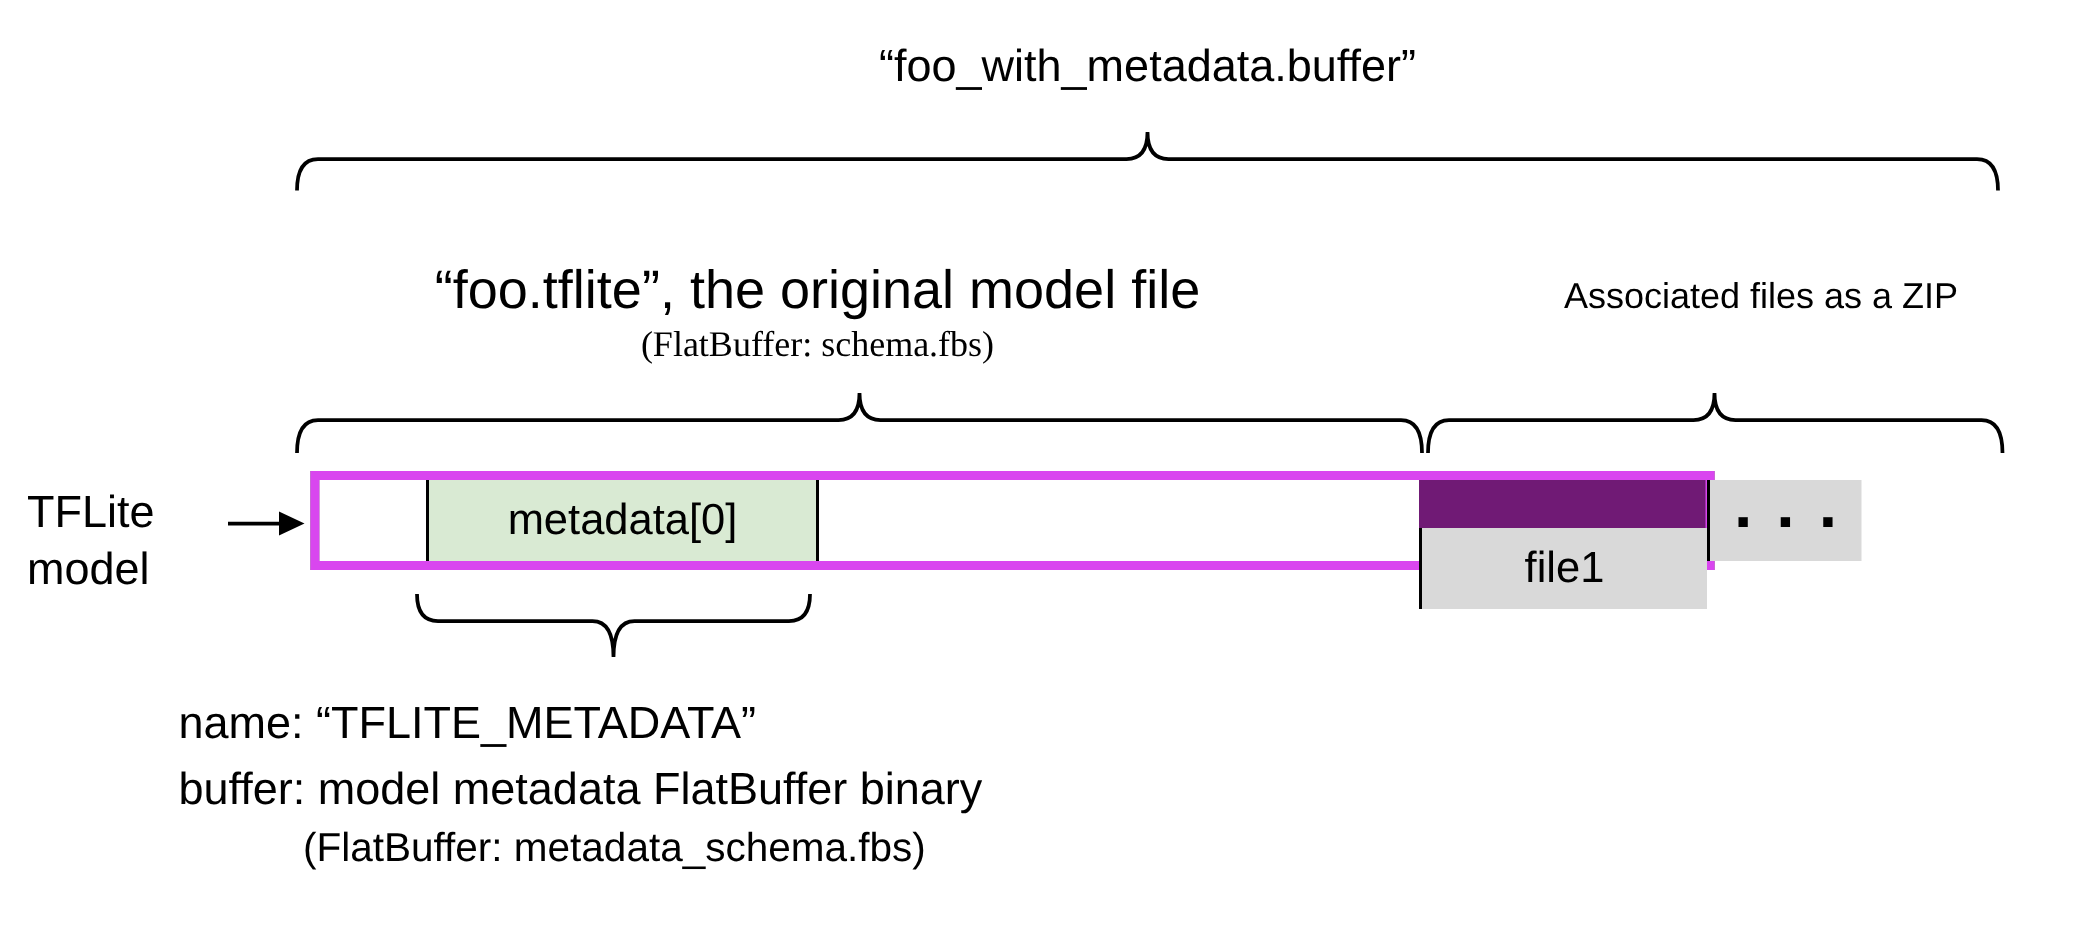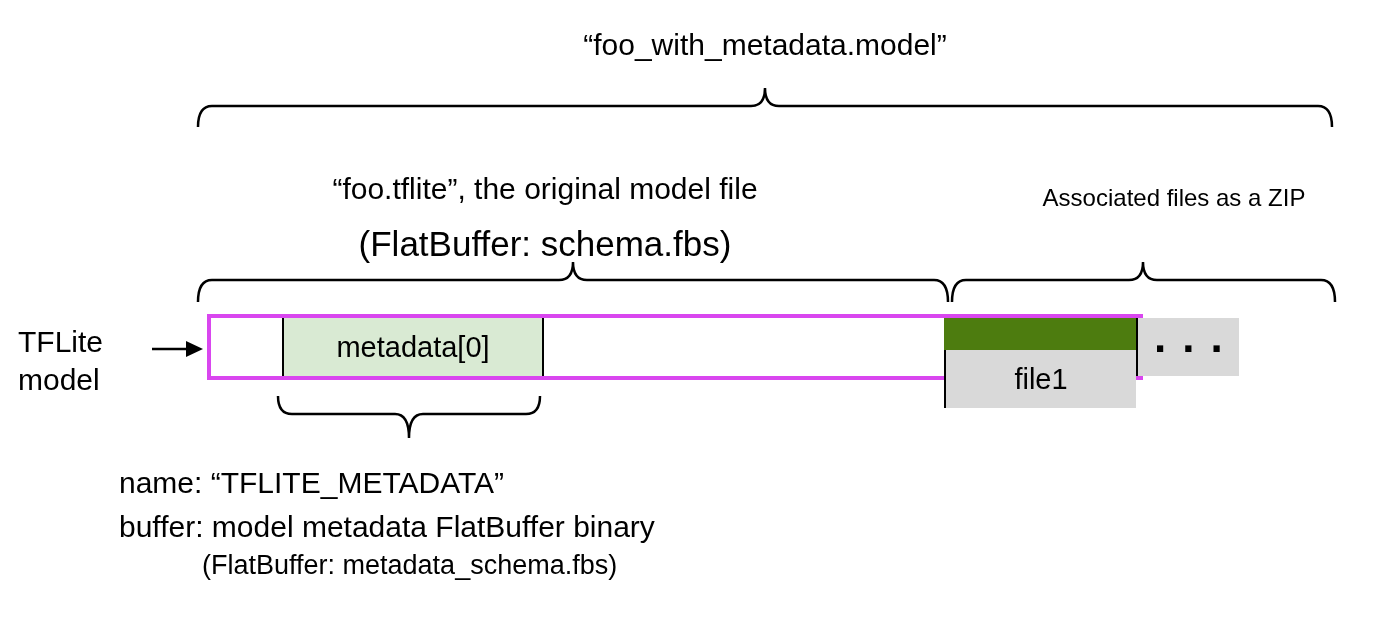--- a/index.html
+++ b/index.html
@@ -21,37 +21,37 @@
   .abs { position: absolute; }
   .center { text-align: center; }
 
   .title {
     left: 400px; top: 28px; width: 730px;
     font-size: 30px; line-height: 1.1;
   }
   .model-label {
     left: 170px; top: 171px; width: 750px;
   }
-  .model-label .line1 { font-size: 30px; line-height: 1.2; }
-  .model-label .line2 { font-size: 35px; line-height: 1.15; margin-top: 17px; }
+  .model-label .line1 { font-size: 36px; line-height: 1.2; }
+  .model-label .line2 { font-size: 24px; line-height: 1.15; margin-top: 3px; font-family: Liberation Serif, serif; }
   .zip-label {
     left: 974px; top: 184px; width: 400px;
     font-size: 24px; line-height: 1.2;
   }
   .tflite-label {
     left: 18px; top: 323px;
     font-size: 30px; line-height: 1.25;
   }
 
   .bar {
     left: 207px; top: 314px; width: 936px; height: 66px;
-    border: 4px solid #d946ef;
+    border: 6px solid #d946ef;
     box-sizing: border-box;
     display: flex;
-    background: #4d7c0f;
+    background: #701a75;
   }
   .seg {
     height: 100%;
     box-sizing: border-box;
     display: flex;
     align-items: center;
     justify-content: center;
     font-size: 29px;
   }
   .seg + .seg { border-left: 2px solid #000000; }
@@ -95,21 +95,21 @@
     <path class="stroke" d="M 198 127 Q 198 106 212 106 L 751 106 Q 765 106 765 88 Q 765 106 779 106 L 1318 106 Q 1332 106 1332 127"></path>
     <path class="stroke" d="M 198 302 Q 198 280 212 280 L 559 280 Q 573 280 573 262 Q 573 280 587 280 L 934 280 Q 948 280 948 302"></path>
     <path class="stroke" d="M 952 302 Q 952 280 966 280 L 1129 280 Q 1143 280 1143 262 Q 1143 280 1157 280 L 1321 280 Q 1335 280 1335 302"></path>
     <path class="stroke" d="M 278 396 Q 278 414 292 414 L 395 414 Q 409 414 409 438 Q 409 414 423 414 L 526 414 Q 540 414 540 396"></path>
     <g>
       <line class="stroke" x1="152" y1="349" x2="190" y2="349" stroke-width="3"></line>
       <polygon points="203,349 186,341 186,357" fill="#000000"></polygon>
     </g>
   </svg>
 
-  <div class="abs title center">“foo_with_metadata.model”</div>
+  <div class="abs title center">“foo_with_metadata.buffer”</div>
 
   <div class="abs model-label center">
     <div class="line1">“foo.tflite”, the original model file</div>
     <div class="line2">(FlatBuffer: schema.fbs)</div>
   </div>
   <div class="abs zip-label center">Associated files as a ZIP</div>
 
   <div class="abs tflite-label">
     <div>TFLite</div>
     <div>model</div>

